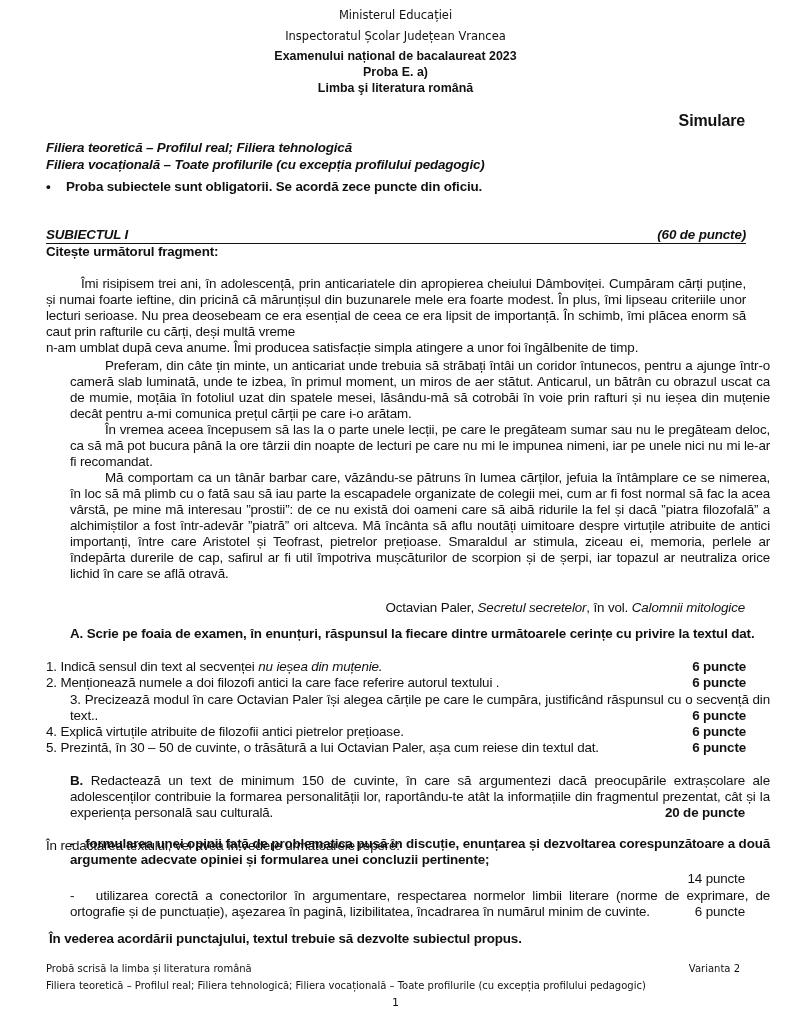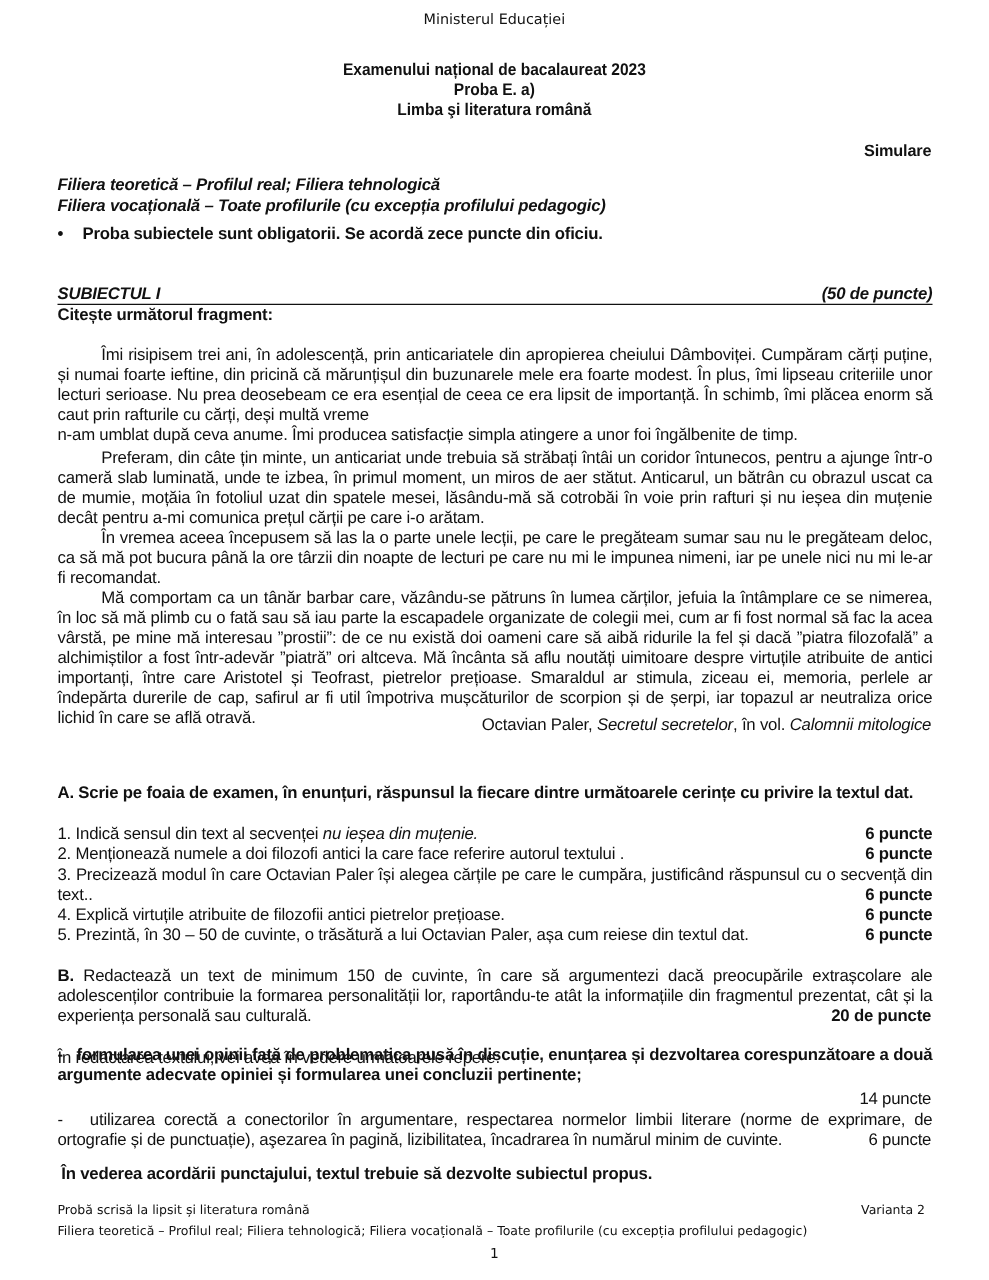--- a/index.html
+++ b/index.html
@@ -6,62 +6,63 @@
   body { width: 791px; height: 1024px; position: relative; overflow: hidden; color: #111; }
   .page { position: absolute; left: 0; top: 0; width: 791px; height: 732px; }
   .hdr { position: absolute; left: 0; width: 791px; text-align: center; }
   .hdr-small { font-family: "DejaVu Sans", sans-serif; font-size: 11.5px; }
   .hdr-bold { font-family: "Liberation Sans", sans-serif; font-weight: bold; font-size: 13.5px; transform: scaleX(0.92); }
   .body-txt { font-family: "Liberation Sans", sans-serif; font-size: 13.4px; line-height: 16px; letter-spacing: -0.15px; }
   .abs { position: absolute; }
   .bold { font-weight: bold; }
   .ital { font-style: italic; margin-top: 12px; }
   .right { text-align: right; }
-  .just { text-align: justify; }
+  .just { text-align: justify; margin-left: 24px; }
   .just-last { text-align: justify; text-align-last: justify; }
   .subiect-line { position: absolute; left: 46px; width: 700px; top: 227px; height: 16px; border-bottom: 1.2px solid #111; font-style: italic; }
   .para { position: absolute; left: 46px; width: 700px; }
   .indent { text-indent: 35px; }
   .pts { float: right; font-weight: bold; }
   .bullet-row { position: absolute; left: 46px; }
   .bullet-row .dot { display: inline-block; width: 20px; }
   .footer { font-family: "DejaVu Sans", sans-serif; font-size: 10px; }
 </style>
 </head>
 <body>
 
 <div class="page">
 
   <div class="hdr hdr-small" style="top:8px;">Ministerul Educației</div>
+  <div class="hdr hdr-small" style="top:29px;">Inspectoratul Școlar Județean Vrancea</div>
   <div class="hdr hdr-bold" style="top:48px;">Examenului național de bacalaureat 2023</div>
   <div class="hdr hdr-bold" style="top:64px;">Proba E. a)</div>
   <div class="hdr hdr-bold" style="top:80px;">Limba şi literatura română</div>
 
-  <div class="abs body-txt bold right" style="top:113px; right:46px; font-size:13px;">Simulare</div>
+  <div class="abs body-txt bold right" style="top:113px; right:46px; font-size:16px;">Simulare</div>
 
   <div class="abs body-txt bold ital" style="top:128px; left:46px;">Filiera teoretică – Profilul real; Filiera tehnologică</div>
   <div class="abs body-txt bold ital" style="top:145px; left:46px;">Filiera vocațională – Toate profilurile (cu excepția profilului pedagogic)</div>
 
   <div class="bullet-row body-txt bold" style="top:179px;">
     <span class="dot">•</span><span>Proba subiectele sunt obligatorii. Se acordă zece puncte din oficiu.</span>
   </div>
 
   <div class="subiect-line body-txt bold">
     <span>SUBIECTUL I</span>
-    <span style="float:right;">(50 de puncte)</span>
+    <span style="float:right;">(60 de puncte)</span>
   </div>
   <div class="abs body-txt bold" style="top:244px; left:46px;">Citește următorul fragment:</div>
 
   <div class="para body-txt just-last indent" style="top:276px; text-align-last:left;">Îmi risipisem trei ani, în adolescență, prin anticariatele din apropierea cheiului Dâmboviței. Cumpăram cărți puține, și numai foarte ieftine, din pricină că mărunțișul din buzunarele mele era foarte modest. În plus, îmi lipseau criteriile unor lecturi serioase. Nu prea deosebeam ce era esențial de ceea ce era lipsit de importanță. În schimb, îmi plăcea enorm să caut prin rafturile cu cărți, deși multă vreme</div>
   <div class="para body-txt" style="top:340px;"> n-am umblat după ceva anume. Îmi producea satisfacție simpla atingere a unor foi îngălbenite de timp.</div>
   <div class="para body-txt just indent" style="top:358px;">Preferam, din câte țin minte, un anticariat unde trebuia să străbați întâi un coridor întunecos, pentru a ajunge într-o cameră slab luminată, unde te izbea, în primul moment, un miros de aer stătut. Anticarul, un bătrân cu obrazul uscat ca de mumie, moțăia în fotoliul uzat din spatele mesei, lăsându-mă să cotrobăi în voie prin rafturi și nu ieșea din muțenie decât pentru a-mi comunica prețul cărții pe care i-o arătam.</div>
   <div class="para body-txt just indent" style="top:422px;">În vremea aceea începusem să las la o parte unele lecții, pe care le pregăteam sumar sau nu le pregăteam deloc, ca să mă pot bucura până la ore târzii din noapte de lecturi pe care nu mi le impunea nimeni, iar pe unele nici nu mi le-ar fi recomandat.</div>
   <div class="para body-txt just indent" style="top:470px;">Mă comportam ca un tânăr barbar care, văzându-se pătruns în lumea cărților, jefuia la întâmplare ce se nimerea, în loc să mă plimb cu o fată sau să iau parte la escapadele organizate de colegii mei, cum ar fi fost normal să fac la acea vârstă, pe mine mă interesau ”prostii”: de ce nu există doi oameni care să aibă ridurile la fel și dacă ”piatra filozofală” a alchimiștilor a fost într-adevăr ”piatră” ori altceva. Mă încânta să aflu noutăți uimitoare despre virtuțile atribuite de antici importanți, între care Aristotel și Teofrast, pietrelor prețioase. Smaraldul ar stimula, ziceau ei, memoria, perlele ar îndepărta durerile de cap, safirul ar fi util împotriva mușcăturilor de scorpion și de șerpi, iar topazul ar neutraliza orice lichid în care se află otravă.</div>
 
-  <div class="abs body-txt right" style="top:572px; right:46px;">
+  <div class="abs body-txt right" style="top:600px; right:46px;">
     <span>Octavian Paler, </span><span class="ital">Secretul secretelor</span><span>, în vol. </span><span class="ital">Calomnii mitologice</span>
   </div>
 
   <div class="para body-txt bold just" style="top:626px;">A. Scrie pe foaia de examen, în enunțuri, răspunsul la fiecare dintre următoarele cerințe cu privire la textul dat.</div>
 
   <div class="para body-txt" style="top:659px;">
     <span class="pts">6 puncte</span>
     <span>1. Indică sensul din text al secvenței </span><span class="ital">nu ieșea din muțenie.</span>
   </div>
   <div class="para body-txt" style="top:675px;">
@@ -93,18 +94,18 @@
   </div>
   <div class="abs body-txt right" style="top:871px; right:46px;">14 puncte</div>
 
   <div class="para body-txt just" style="top:888px;">
     <span>-</span>&nbsp;&nbsp;&nbsp;<span>utilizarea corectă a conectorilor în argumentare, respectarea normelor limbii literare (norme de exprimare, de ortografie și de punctuație), aşezarea în pagină, lizibilitatea, încadrarea în numărul minim de cuvinte.</span>
   </div>
   <div class="abs body-txt right" style="top:904px; right:46px; background:#fff; padding-left:6px;">6 puncte</div>
 
   <div class="para body-txt bold" style="top:931px; left:49px;">În vederea acordării punctajului, textul trebuie să dezvolte subiectul propus.</div>
 
-  <div class="abs footer" style="top:963px; left:46px;">Probă scrisă la lipsit și literatura română</div>
+  <div class="abs footer" style="top:963px; left:46px;">Probă scrisă la limba și literatura română</div>
   <div class="abs footer" style="top:963px; right:51px;">Varianta 2</div>
   <div class="abs footer" style="top:980px; left:46px;">Filiera teoretică – Profilul real; Filiera tehnologică; Filiera vocațională – Toate profilurile (cu excepția profilului pedagogic)</div>
   <div class="hdr footer" style="top:996px; font-size:11px;">1</div>
 
 </div>
 
 </body></html>

